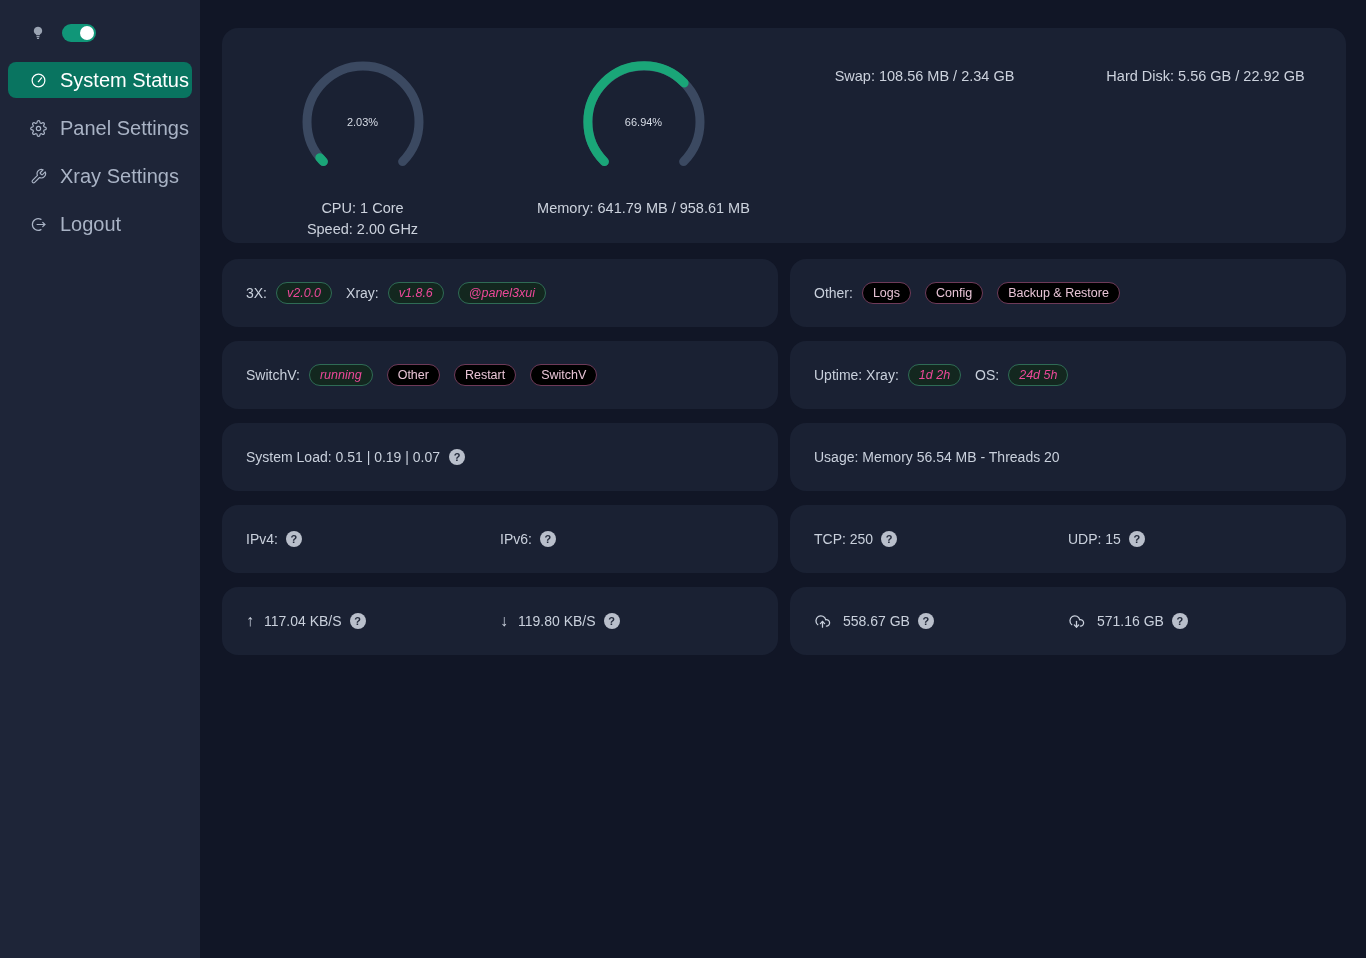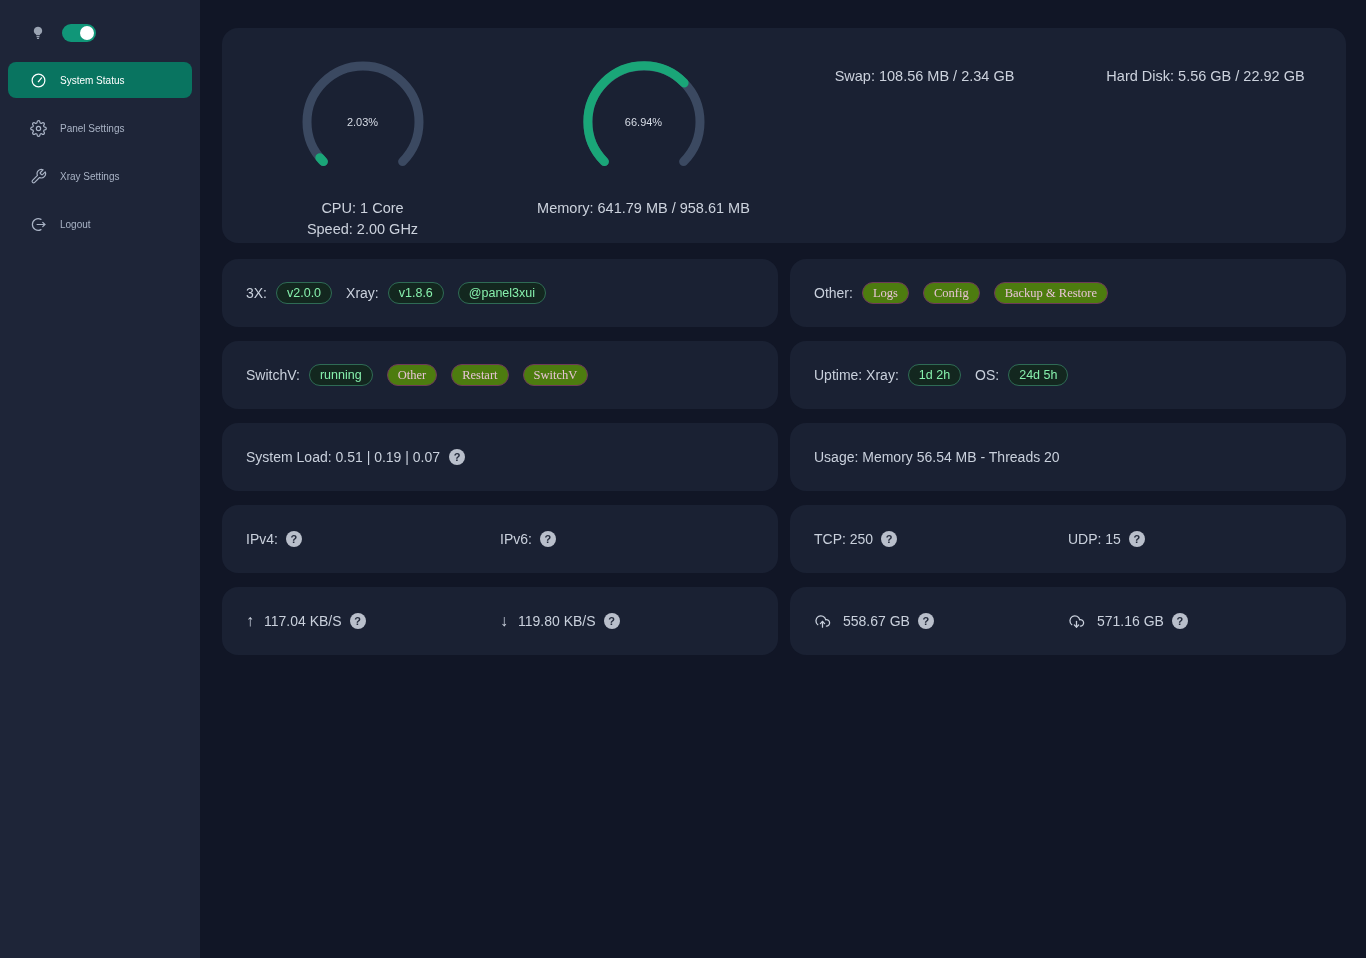--- a/index.html
+++ b/index.html
@@ -29,21 +29,21 @@
   }
   .switch .knob {
     position: absolute; top: 2px; right: 2px;
     width: 14px; height: 14px; border-radius: 50%; background: #fff;
   }
   .menu { display: flex; flex-direction: column; }
   .menu-item {
     display: flex; align-items: center; gap: 13px;
     height: 36px; margin: 0 8px 12px 8px;
     padding-left: 22px; border-radius: 8px;
-    font-size: 10px; color: #a9b3c5; cursor: pointer;
+    font-size: 20px; color: #a9b3c5; cursor: pointer;
   }
   .menu-item .mi-icon { width: 17px; height: 17px; flex-shrink: 0; }
   .menu-item.active { background: #097460; color: #ffffff; }
 
   
   .main {
     flex: 1; height: 100%;
     padding: 28px 20px 0 22px;
     overflow: hidden;
   }
@@ -76,22 +76,22 @@
   }
   .inline { display: flex; align-items: center; gap: 9px; flex-wrap: nowrap; }
   .half { flex: 1; display: flex; align-items: center; gap: 8px; }
 
   .tag {
     display: inline-flex; align-items: center;
     height: 22px; padding: 0 10px;
     border-radius: 11px; font-size: 12.5px;
     border: 1px solid transparent; white-space: nowrap;
   }
-  .tag.green { color: #86efac; border-color: #2f6b55; background: #13271f; }
-  .tag.pink  { color: #e8c4d6; border-color: #6e3a58; background: #4d7c0f; font-family: Liberation Serif, serif; }
+  .tag.green { color: #ec4899; border-color: #2f6b55; background: #13271f; font-style: italic; }
+  .tag.pink  { color: #e8c4d6; border-color: #6e3a58; background: #000000; }
   .tag.clickable { cursor: pointer; }
 
   .qicon {
     display: inline-flex; align-items: center; justify-content: center;
     width: 16px; height: 16px; border-radius: 50%;
     background: #b9bfcb; color: #232a3b;
     font-size: 11px; font-weight: 700; cursor: pointer; flex-shrink: 0;
   }
   .arrow { font-size: 16px; color: #c9d0dc; margin-right: 2px; }
   .cloud-icon { width: 17px; height: 17px; color: #c9d0dc; margin-right: 4px; flex-shrink: 0; }

